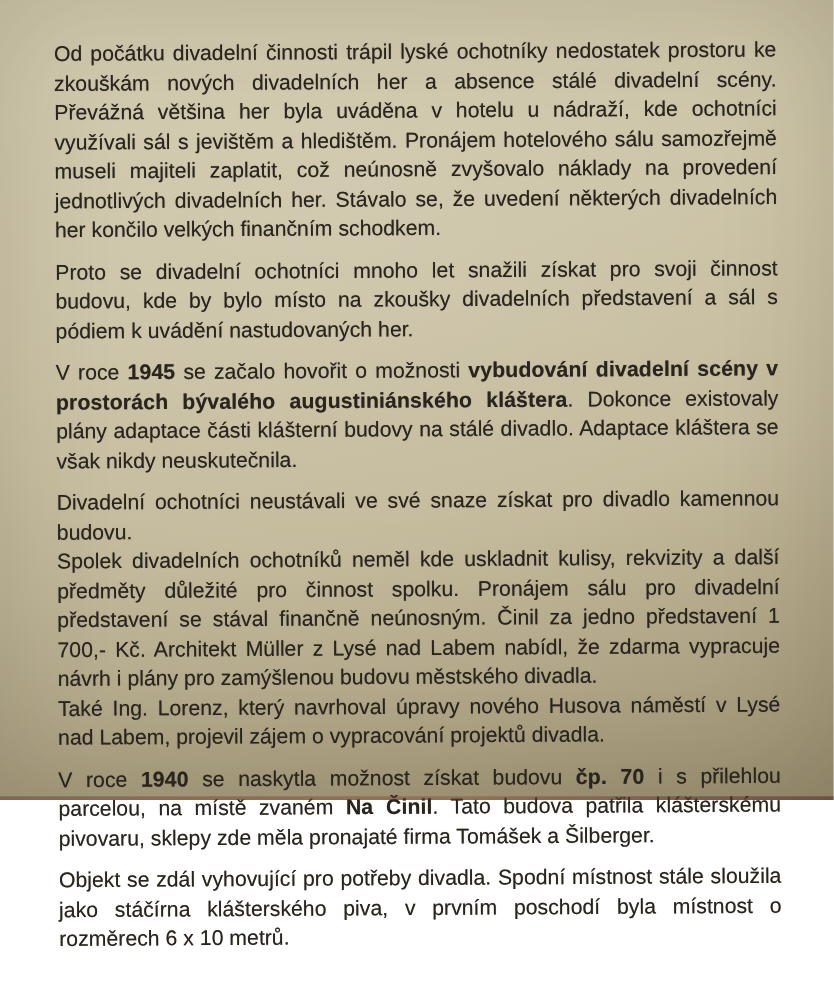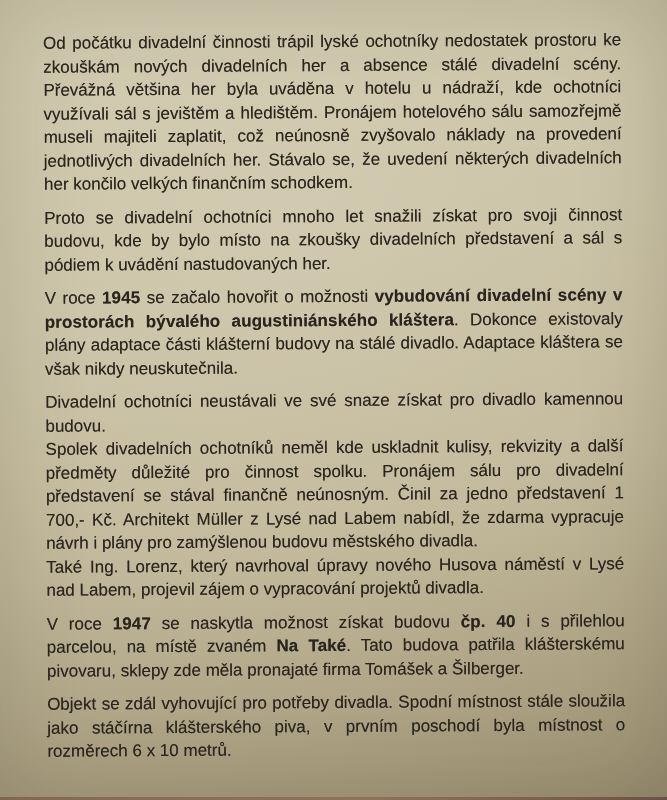--- a/index.html
+++ b/index.html
@@ -6,21 +6,21 @@
     margin: 0;
     padding: 0;
     width: 667px;
     height: 800px;
     overflow: hidden;
     font-family: "Liberation Sans", sans-serif;
   }
   .photo {
     position: relative;
     width: 667px;
-    height: 800px;
+    height: 640px;
     background:
       radial-gradient(ellipse 120% 90% at 42% 28%, rgba(255,255,255,0.10) 0%, rgba(255,255,255,0.02) 45%, rgba(40,32,18,0.14) 100%),
       linear-gradient(168deg, #d0c9ad 0%, #cbc3a6 35%, #c4ba9c 62%, #b5aa8a 85%, #a89d7d 100%);
     box-shadow: inset 0 0 90px rgba(60,50,30,0.18);
   }
   .photo::after {
     
     content: "";
     position: absolute;
     left: 0; right: 0; bottom: 0;
@@ -59,16 +59,16 @@
 <body>
 
 <div class="photo">
   <div class="text-block">
       <p class="para"><span>Od počátku divadelní činnosti trápil lyské ochotníky nedostatek prostoru ke zkouškám nových divadelních her a absence stálé divadelní scény. Převážná většina her byla uváděna v hotelu u nádraží, kde ochotníci využívali sál s jevištěm a hledištěm. Pronájem hotelového sálu samozřejmě museli majiteli zaplatit, což neúnosně zvyšovalo náklady na provedení jednotlivých divadelních her. Stávalo se, že uvedení některých divadelních her končilo velkých finančním schodkem.</span></p>
       <p class="para"><span>Proto se divadelní ochotníci mnoho let snažili získat pro svoji činnost budovu, kde by bylo místo na zkoušky divadelních představení a sál s pódiem k uvádění nastudovaných her.</span></p>
       <p class="para"><span>V roce </span><b>1945</b><span> se začalo hovořit o možnosti </span><b>vybudování divadelní scény v prostorách bývalého augustiniánského kláštera</b><span>. Dokonce existovaly plány adaptace části klášterní budovy na stálé divadlo. Adaptace kláštera se však nikdy neuskutečnila.</span></p>
       <p class="para"><span>Divadelní ochotníci neustávali ve své snaze získat pro divadlo kamennou budovu.</span></p>
       <p class="para tight"><span>Spolek divadelních ochotníků neměl kde uskladnit kulisy, rekvizity a další předměty důležité pro činnost spolku. Pronájem sálu pro divadelní představení se stával finančně neúnosným. Činil za jedno představení 1 700,- Kč. Architekt Müller z Lysé nad Labem nabídl, že zdarma vypracuje návrh i plány pro zamýšlenou budovu městského divadla.</span></p>
       <p class="para tight"><span>Také Ing. Lorenz, který navrhoval úpravy nového Husova náměstí v Lysé nad Labem, projevil zájem o vypracování projektů divadla.</span></p>
-      <p class="para"><span>V roce </span><b>1947</b><span> se naskytla možnost získat budovu </span><b>čp. 40</b><span> i s přilehlou parcelou, na místě zvaném </span><b>Na Také</b><span>. Tato budova patřila klášterskému pivovaru, sklepy zde měla pronajaté firma Tomášek a Šilberger.</span></p>
+      <p class="para"><span>V roce </span><b>1940</b><span> se naskytla možnost získat budovu </span><b>čp. 70</b><span> i s přilehlou parcelou, na místě zvaném </span><b>Na Činil</b><span>. Tato budova patřila klášterskému pivovaru, sklepy zde měla pronajaté firma Tomášek a Šilberger.</span></p>
       <p class="para"><span>Objekt se zdál vyhovující pro potřeby divadla. Spodní místnost stále sloužila jako stáčírna klášterského piva, v prvním poschodí byla místnost o rozměrech 6 x 10 metrů.</span></p>
     </div>
 </div>
 
 </body></html>

